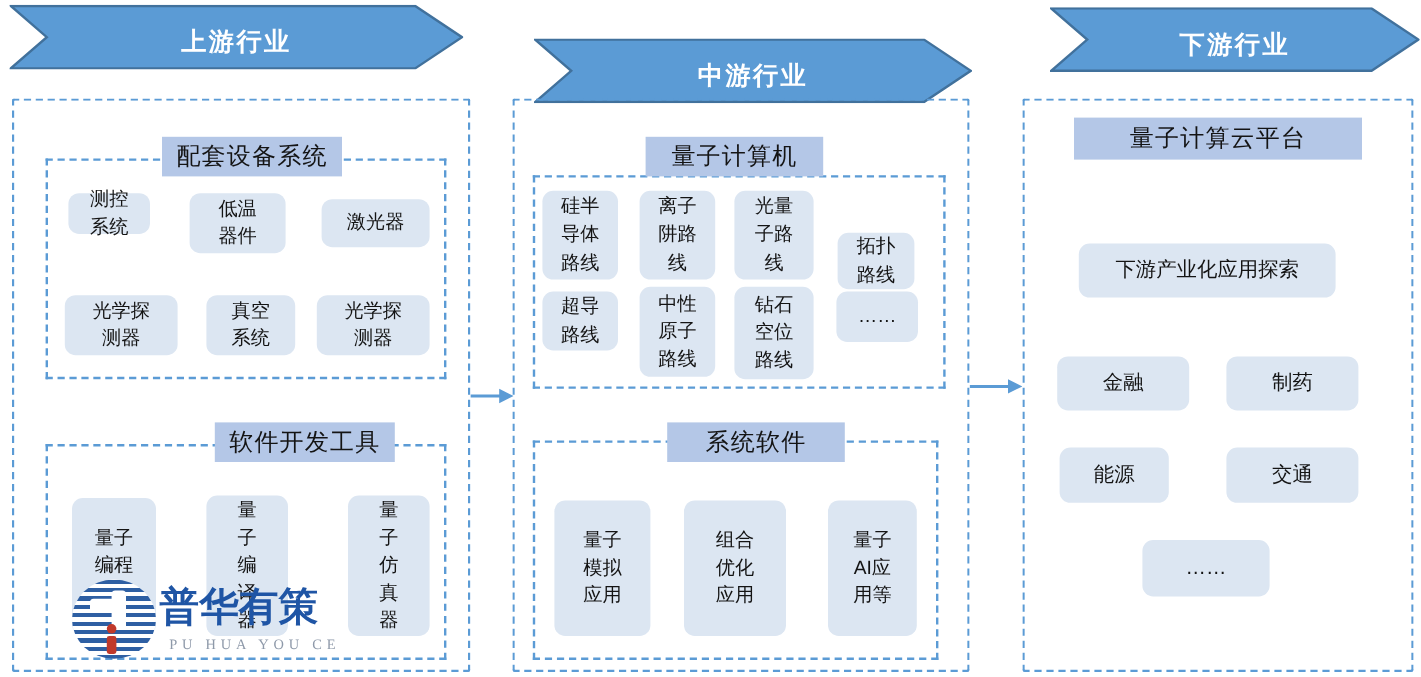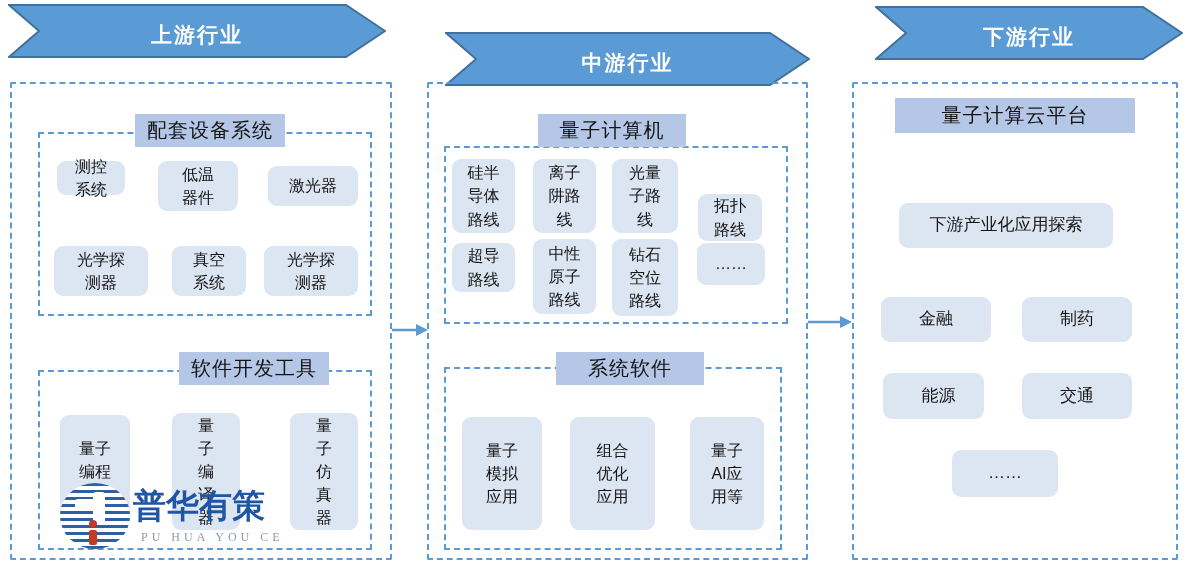--- a/index.html
+++ b/index.html
@@ -122,21 +122,21 @@
 应用</div>
   <div class="item" style="left:690px;top:417px;width:74px;height:113px;">量子
 AI应
 用等</div>
 
   <div class="outer" style="left:852px;top:82px;width:322px;height:474px;"></div>
   <div class="ghead" style="left:895px;top:98px;width:240px;height:35px;">量子计算云平台</div>
   <div class="item" style="left:899px;top:203px;width:214px;height:45px;font-size:17px;">下游产业化应用探索</div>
   <div class="item" style="left:881px;top:297px;width:110px;height:45px;font-size:17px;">金融</div>
   <div class="item" style="left:1022px;top:297px;width:110px;height:45px;font-size:17px;">制药</div>
-  <div class="item" style="left:883px;top:373px;width:91px;height:46px;font-size:17px;padding-left:10px;">能源</div>
+  <div class="item" style="left:883px;top:373px;width:91px;height:46px;font-size:17px;">能源</div>
   <div class="item" style="left:1022px;top:373px;width:110px;height:46px;font-size:17px;">交通</div>
   <div class="item" style="left:952px;top:450px;width:106px;height:47px;font-size:17px;">……</div>
 
   <div class="conn" style="left:392px;top:322px;">
     <svg width="36" height="16">
       <line x1="0" y1="8" x2="25" y2="8" stroke="#5B9BD5" stroke-width="2.5"></line>
       <polygon points="24,2 36,8 24,14" fill="#5B9BD5"></polygon>
     </svg>
   </div>
   <div class="conn" style="left:808px;top:314px;">

